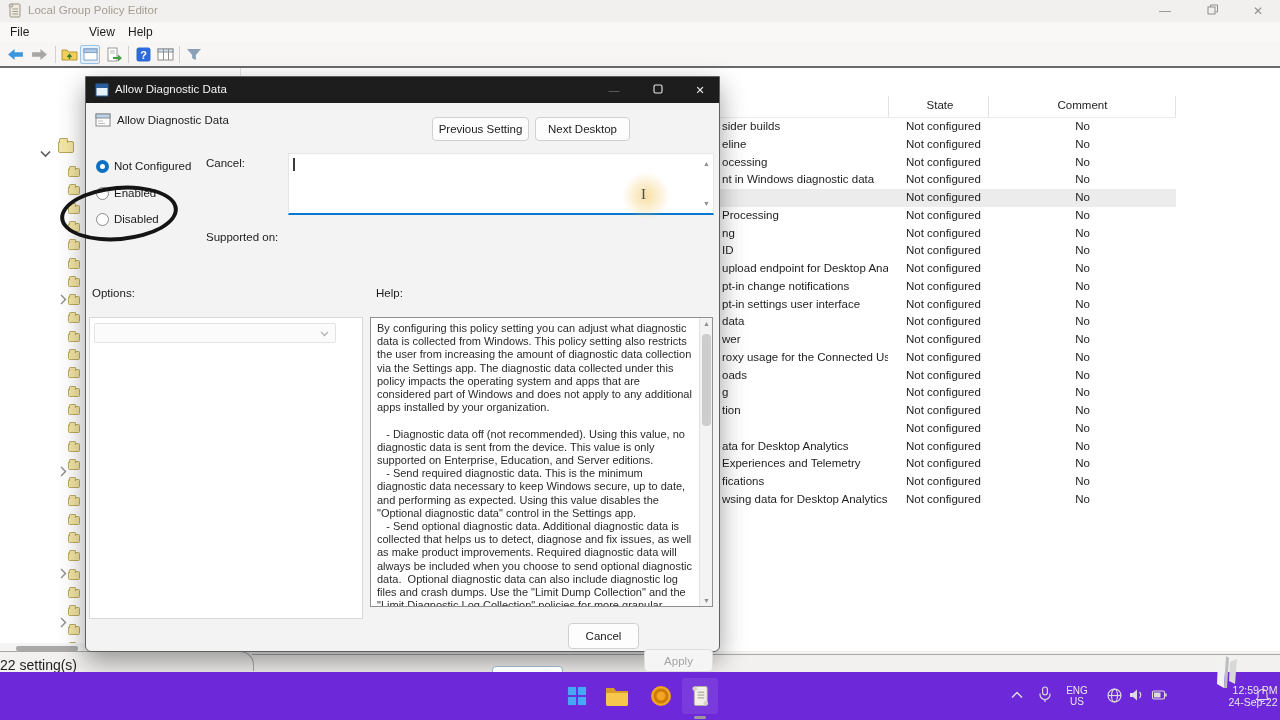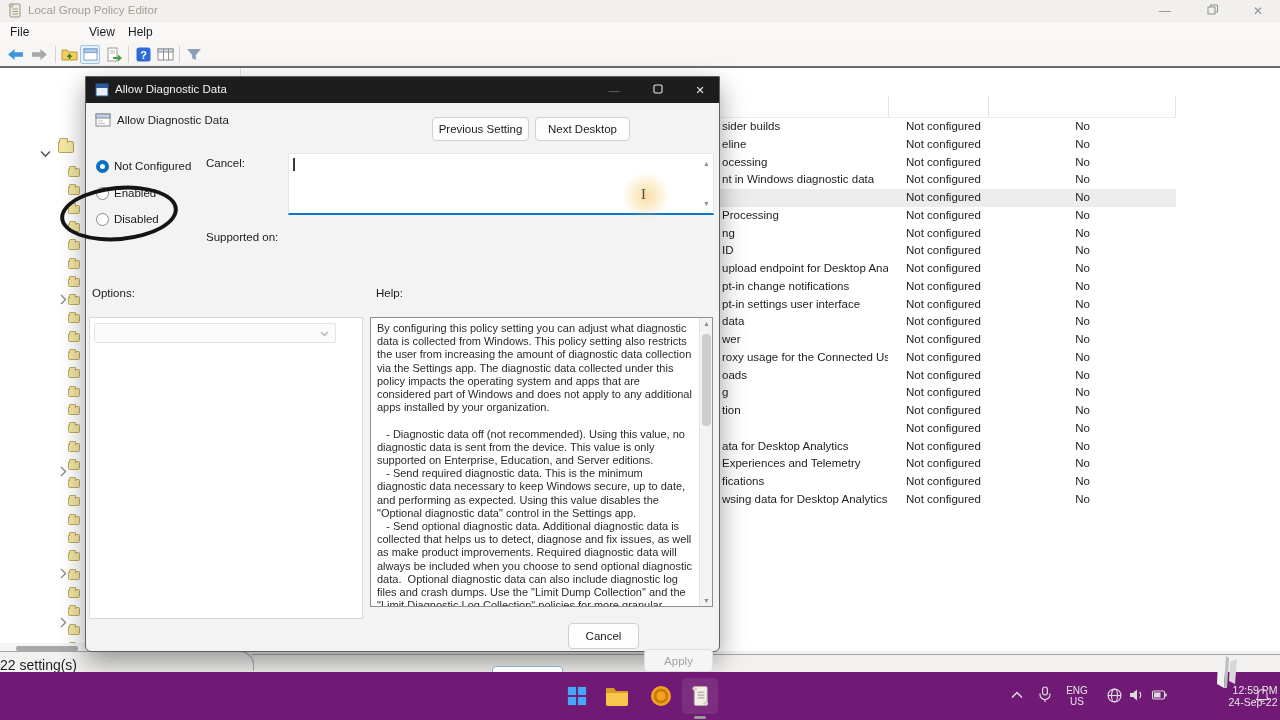--- a/index.html
+++ b/index.html
@@ -79,21 +79,21 @@
   .help-scroll { position:absolute; right:0; top:0; width:13px; height:100%; background:#f3f3f3; border-left:1px solid #e2e2e2; }
   .help-scroll .arr { position:absolute; left:0; width:13px; text-align:center; font-size:7px; color:#8f8f8f; }
   .help-thumb { position:absolute; left:2px; top:16px; width:9px; height:92px; background:#cdcdcd; border-radius:4px; }
 
   
   .hand-ellipse { left:60px; top:186px; width:118px; height:55px; border:4px solid #141414; border-radius:50%; transform:rotate(-5deg); z-index:60; }
   .cursor-halo { left:622px; top:172px; width:48px; height:48px; border-radius:50%; background:radial-gradient(closest-side, rgba(242,196,86,.55), rgba(242,196,86,0)); z-index:70; }
   .ibeam { left:641px; top:186px; z-index:71; font-size:15px; color:#4d4d4d; font-family:"Liberation Serif","DejaVu Serif",serif; }
 
   
-  .taskbar { left:0; top:672px; width:1280px; height:48px; background:#701a75; z-index:80; }
+  .taskbar { left:0; top:672px; width:1280px; height:48px; background:#6d28d9; z-index:80; }
   .task-tile { position:absolute; top:6px; width:36px; height:36px; display:flex; align-items:center; justify-content:center; border-radius:4px; }
   .task-tile.active { background:rgba(255,255,255,.09); }
   .task-indicator { position:absolute; top:44px; width:12px; height:3px; border-radius:2px; background:#9a9a9a; }
   .tray-item { position:absolute; display:flex; align-items:center; justify-content:center; }
   .tray-lang { font-size:10px; color:#e8e8e8; line-height:11px; text-align:center; }
   .tray-clock { font-size:10.5px; color:#e8e8e8; line-height:12px; text-align:right; }
   .watermark { left:1210px; top:650px; width:44px; height:42px; z-index:85; }
 </style>
 </head>
 <body>
@@ -231,20 +231,24 @@
     <span class="abs tree-chevron" style="left:60px;top:497px;"><svg width="7" height="11" viewBox="0 0 7 11">
           <polyline points="1,1 5.5,5.5 1,10" fill="none" stroke="#8a8a8a" stroke-width="1.4"></polyline>
         </svg></span>
     <span class="abs tree-chevron" style="left:60px;top:546px;"><svg width="7" height="11" viewBox="0 0 7 11">
           <polyline points="1,1 5.5,5.5 1,10" fill="none" stroke="#8a8a8a" stroke-width="1.4"></polyline>
         </svg></span>
   </div>
   <div class="abs pane-divider"></div>
 
   <div class="abs list-pane"></div>
+  <div class="abs lv-header">
+    <div class="h-state">State</div>
+    <div class="h-comment">Comment</div>
+  </div>
   <div class="abs hsep" style="left:888px;"></div>
   <div class="abs hsep" style="left:988px;"></div>
   <div class="abs hsep" style="left:1175px;"></div>
   <div class="abs h-underline"></div>
   <div class="abs lv-rows" id="rows-host">
     <div class="lv-row">
       <div class="cell-name">sider builds</div>
       <div class="cell-state">Not configured</div>
       <div class="cell-comment">No</div>
     </div>

